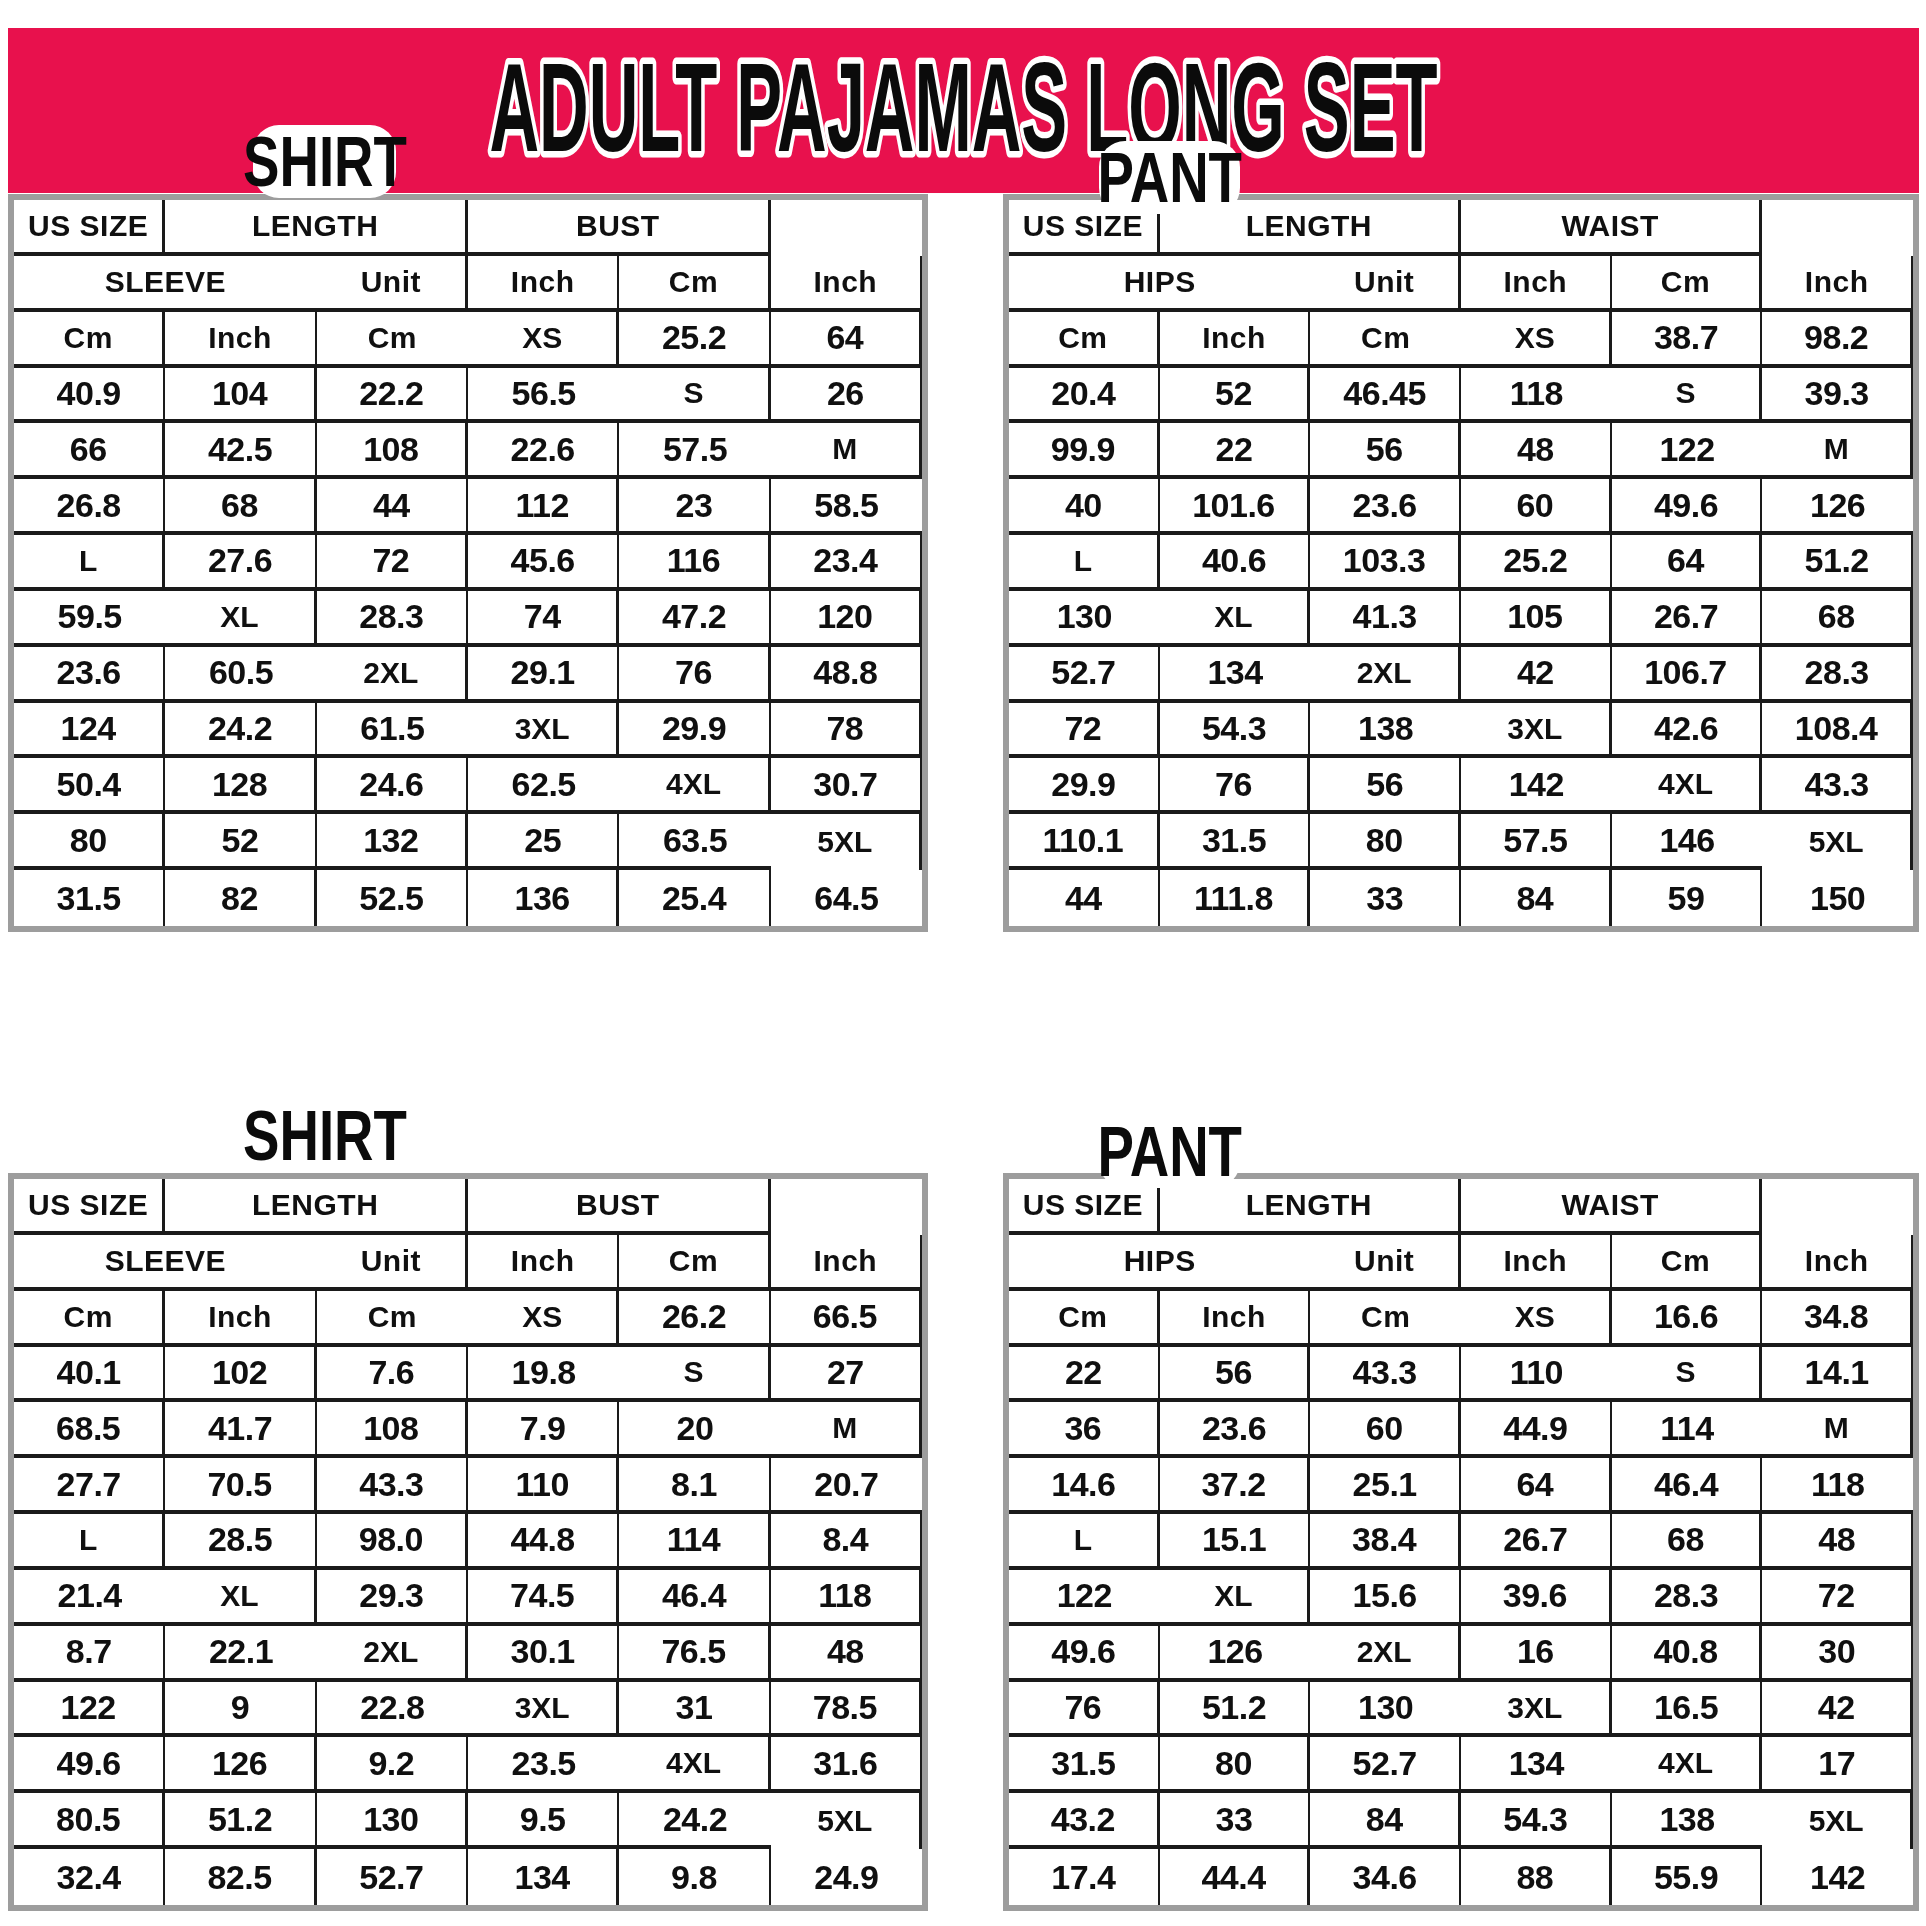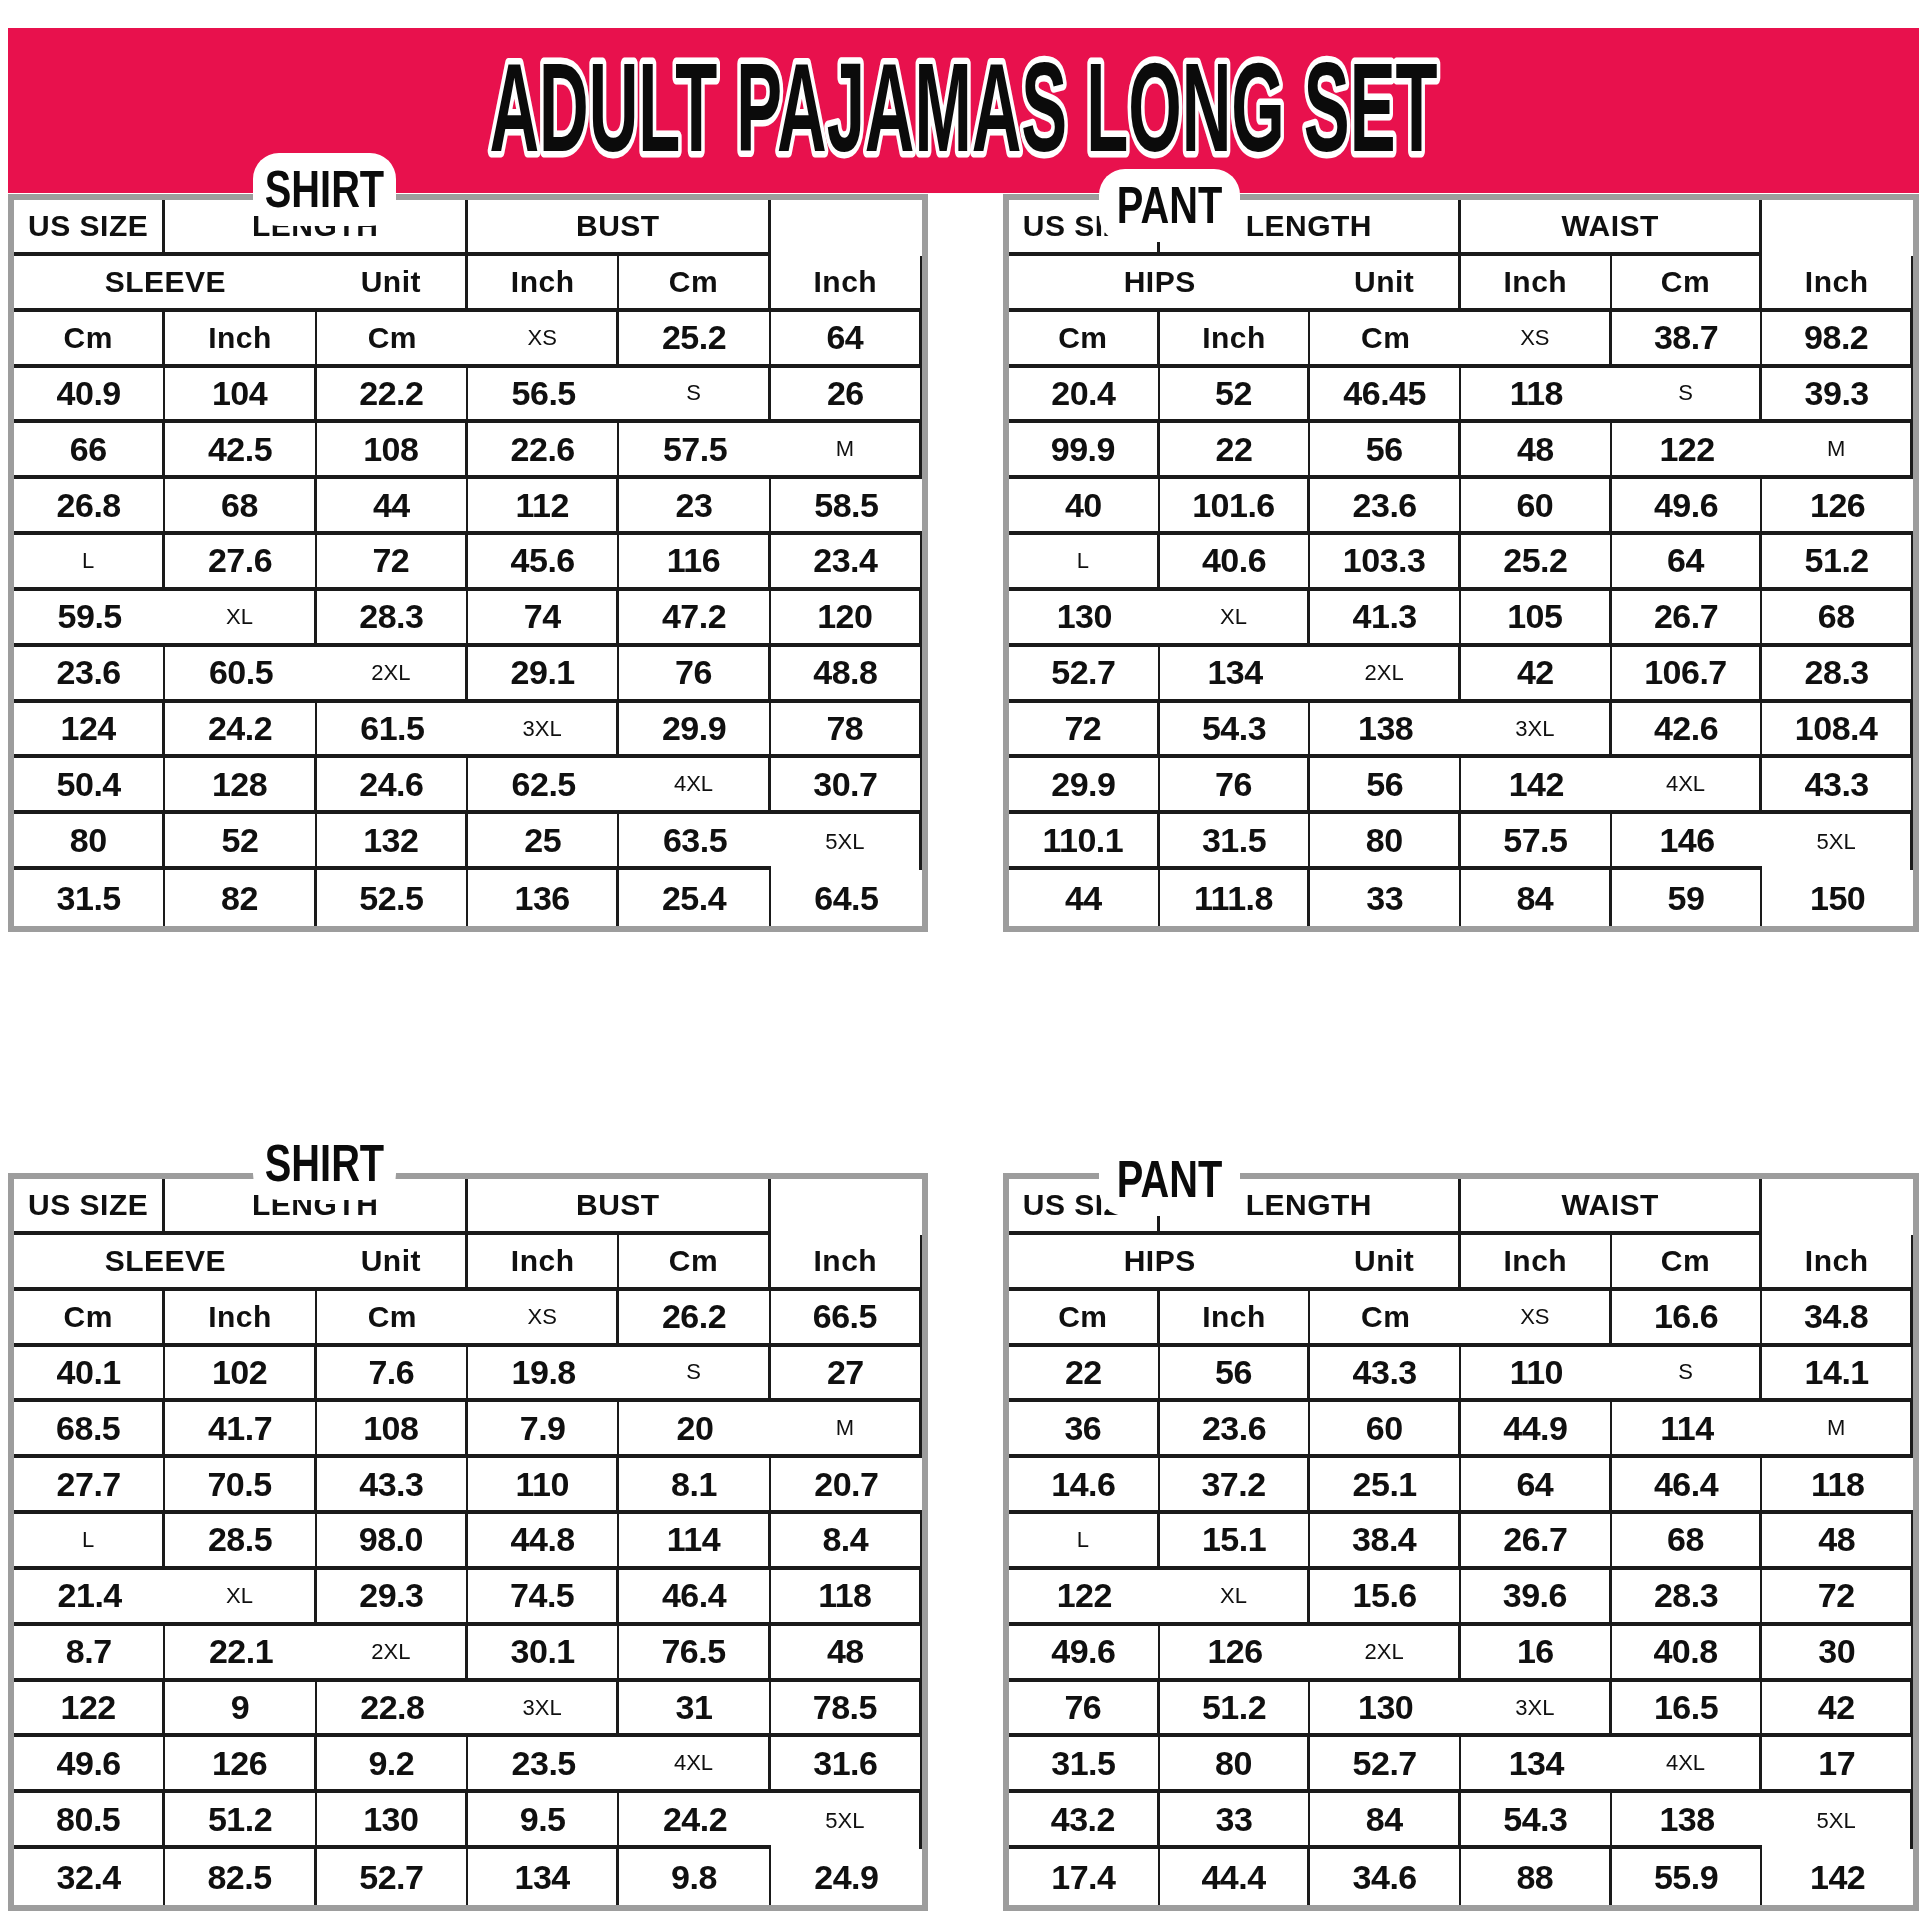--- a/index.html
+++ b/index.html
@@ -19,21 +19,21 @@
   .title-text {
     font-family:"Liberation Sans","DejaVu Sans",sans-serif;
     font-weight:bold; font-size:128px;
     fill:#0b0b0b; stroke:#ffffff; stroke-width:13px;
     paint-order:stroke; stroke-linejoin:round;
   }
 
   .garment-label {
     position:absolute; height:73px; background:#ffffff; border-radius:26px;
     display:flex; align-items:center; justify-content:center; z-index:3;
-    color:#0b0b0b; font-weight:bold; font-size:51px;margin-top:28px;
+    color:#0b0b0b; font-weight:bold; font-size:70px;
   }
   .garment-label .cond { display:inline-block; transform:scaleX(0.78); white-space:nowrap; }
   .label-shirt { left:253px; width:143px; top:97px; }
   .label-pant  { left:1099px; width:141px; top:113px; }
 
   .size-table {
     position:absolute; background:#ffffff; height:738px;
     border:6px solid #9d9d9d; box-sizing:border-box;
     display:grid; grid-template-columns:repeat(6, 1fr);
     grid-auto-rows:1fr; z-index:1;
@@ -46,21 +46,21 @@
   .c {
     display:flex; align-items:center; justify-content:center;
     border-right:2px solid #1a1a1a; border-bottom:4px solid #1a1a1a;
     color:#101010; text-align:center; overflow:hidden;
   }
   .c.colA, .c.gb { border-right-width:3px; }
   .c.lastcol { border-right:none; }
   .c.lastrow { border-bottom:none; }
   .c.span2 { grid-column:span 2;text-align:right; }
   .hdr  { font-size:30px; font-weight:bold; letter-spacing:0.5px; }
-  .size { font-size:22px; font-weight:normal; }
+  .size { font-size:30px; font-weight:bold; }
   .val  { font-size:34px; font-weight:bold; letter-spacing:-0.5px; }
 </style>
 </head>
 <body>
 
 <div class="page">
 
   <section class="set" id="set-long">
     <div class="banner">
       <svg class="title-svg" width="1891" height="158" viewBox="0 0 1910 160">

